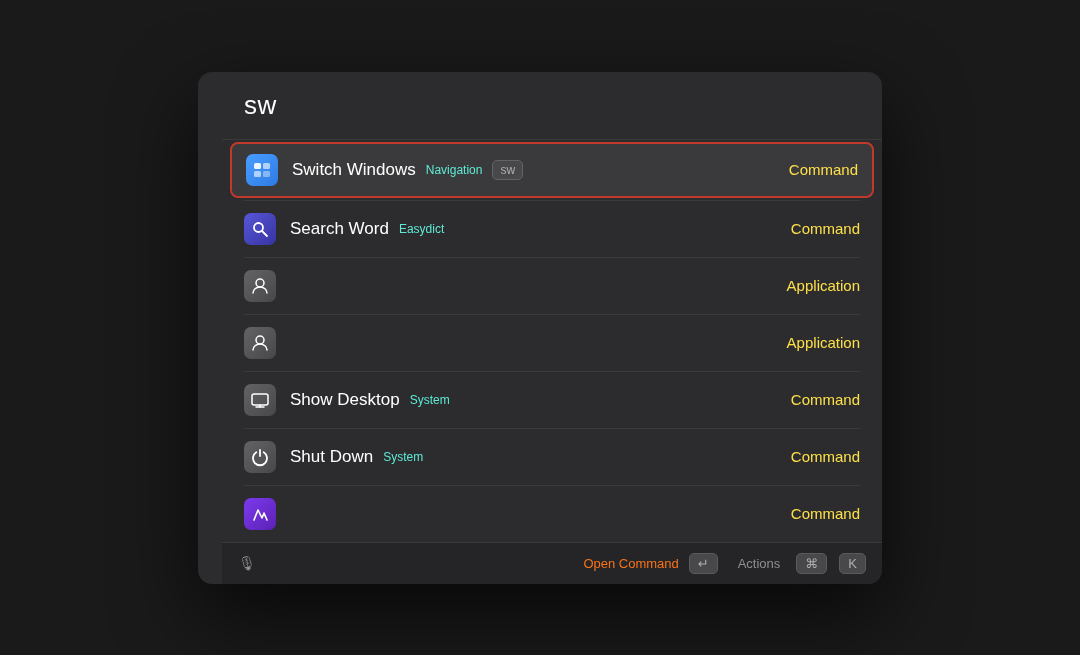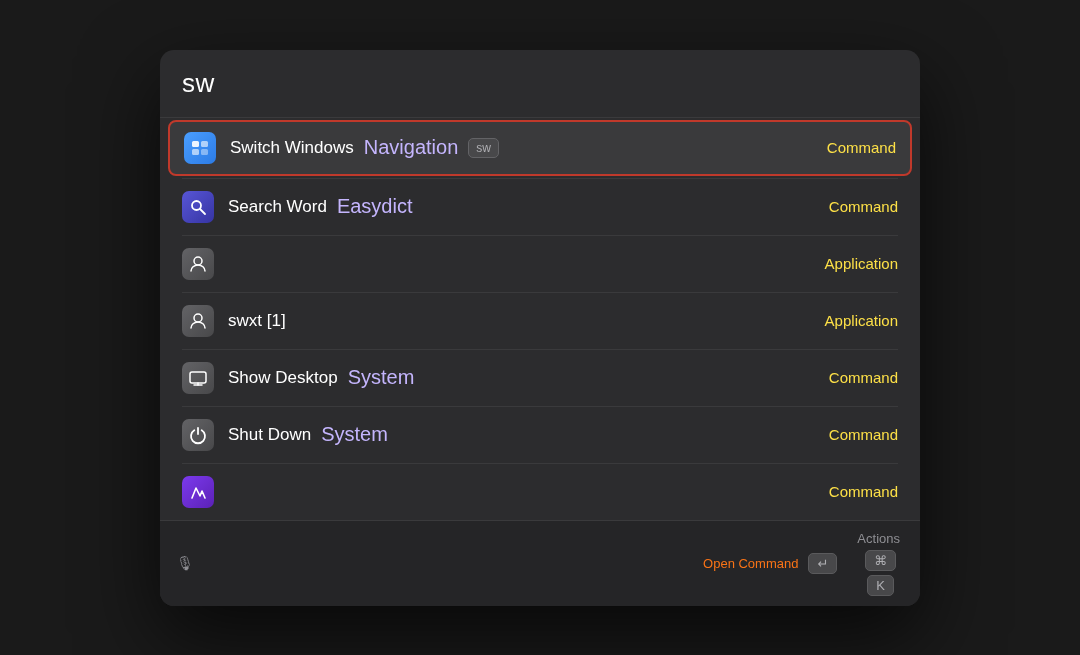--- a/index.html
+++ b/index.html
@@ -8,25 +8,26 @@
       width: 1080px;
       height: 655px;
       background: #1a1a1a;
       display: flex;
       align-items: center;
       justify-content: center;
       font-family: -apple-system, BlinkMacSystemFont, "SF Pro Display", "Helvetica Neue", Arial, sans-serif;
     }
 
     .launcher {
-      width: 760px;
+      width: 684px;
       background: #2c2c2e;
       border-radius: 14px;
       overflow: hidden;
       box-shadow: 0 30px 80px rgba(0,0,0,0.7);
+      padding-left: 24px;
     }
 
     .search-bar {
       padding: 18px 22px;
       border-bottom: 1px solid #3a3a3c;
       display: flex;
       align-items: center;
     }
 
     .search-input {
@@ -119,22 +120,22 @@
       gap: 10px;
     }
 
     .result-name {
       color: #ffffff;
       font-size: 17px;
       font-weight: 400;
     }
 
     .result-category {
-      color: #c4b5fd;
-      font-size: 20px;
+      color: #5eead4;
+      font-size: 12px;
       font-weight: 400;
     }
 
     .result-shortcut-badge {
       background: #48484a;
       border: 1px solid #636366;
       border-radius: 5px;
       color: #aeaeb2;
       font-size: 12px;
       font-weight: 500;
@@ -171,23 +172,22 @@
       color: #aeaeb2;
       font-size: 13px;
       padding: 2px 8px;
       min-width: 24px;
       text-align: center;
     }
 
     .footer-section {
       display: flex;
       align-items: center;
-      gap: 4px;
+      gap: 12px;
       margin-left: 16px;
-      flex-direction: column;
     }
 
     .footer-actions-label {
       color: #8e8e93;
       font-size: 13px;
       margin-right: 4px;
     }
 
     .mic-icon {
       color: #8e8e93;
@@ -264,23 +264,20 @@
     </div>
 
     <div class="divider-line"></div>
 
     <div class="result-item">
       <div class="result-icon icon-swxt">
         <svg class="icon-svg" viewBox="0 0 20 20" fill="white" xmlns="http://www.w3.org/2000/svg">
           <circle cx="10" cy="7" r="4" stroke="white" stroke-width="1.5" fill="none"></circle>
           <path d="M3 17c0-3.3 3.1-6 7-6s7 2.7 7 6" stroke="white" stroke-width="1.5" fill="none" stroke-linecap="round"></path>
         </svg>
-      </div>
-      <div class="result-text">
-        <span class="result-name">swxt [1]</span>
       </div>
       <span class="result-type">Application</span>
     </div>
 
     <div class="divider-line"></div>
 
     <div class="result-item">
       <div class="result-icon icon-show-desktop">
         <svg class="icon-svg" viewBox="0 0 20 20" fill="none" xmlns="http://www.w3.org/2000/svg">
           <rect x="2" y="4" width="16" height="11" rx="2" stroke="white" stroke-width="1.5"></rect>

